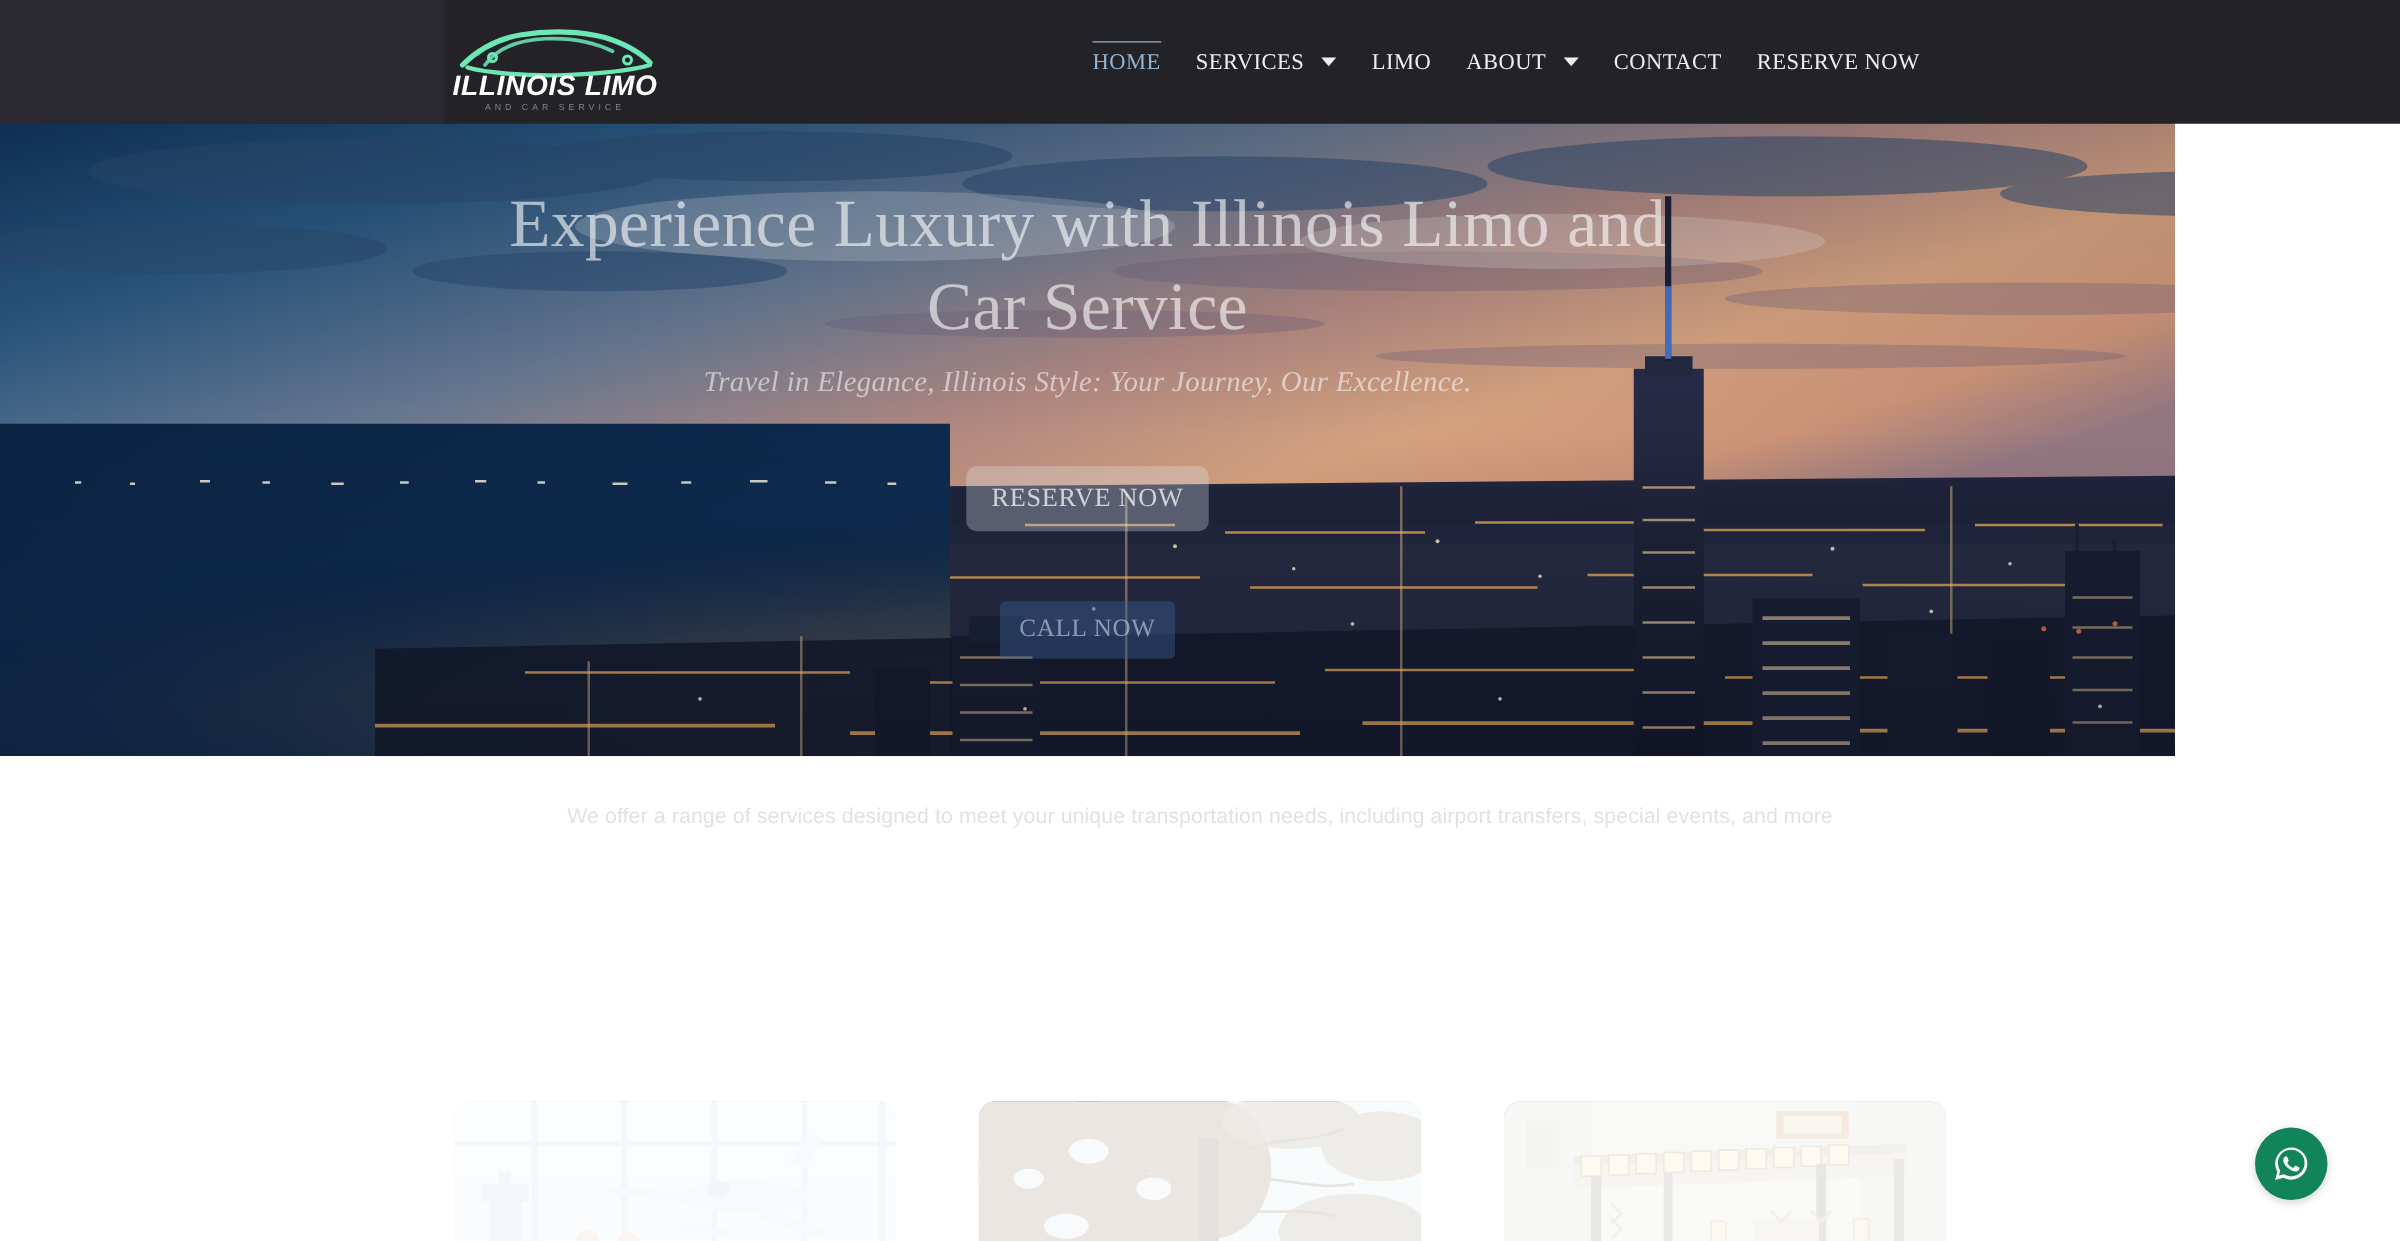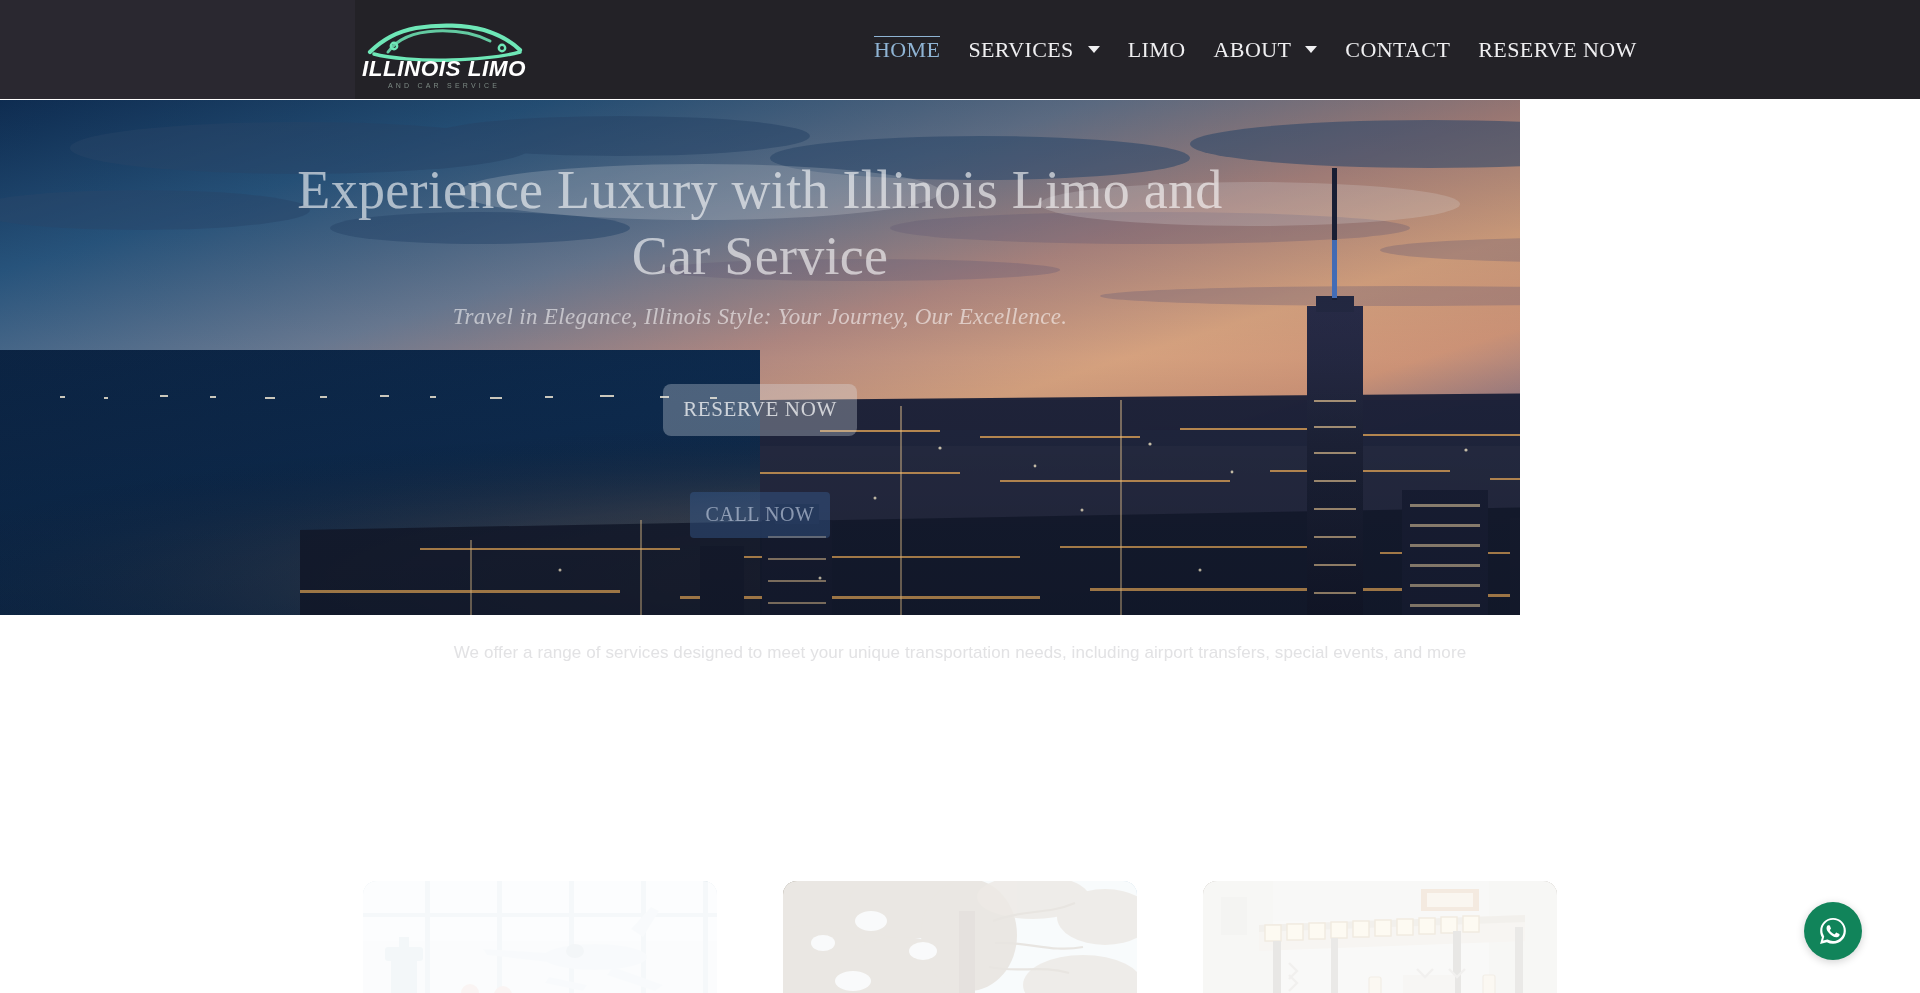--- a/index.html
+++ b/index.html
@@ -45,21 +45,21 @@
     position: absolute;
     left: 860px;
     top: 0;
     height: 99px;
     display: flex;
     align-items: center;
     gap: 0px;
   }
   .nav-item {
     font-family: "Liberation Serif", serif;
-    font-size: 22px;
+    font-size: 18px;
     letter-spacing: 0.4px;
     color: #efeff1;
     padding: 0 14px;
     cursor: pointer;
     white-space: nowrap;
     display: flex;
     align-items: center;
     gap: 10px;
     position: relative;
   }
@@ -78,22 +78,22 @@
     border-left: 6px solid transparent;
     border-right: 6px solid transparent;
     border-top: 7px solid #efeff1;
     display: inline-block;
     margin-left: 4px;
   }
 
   
   .hero {
     position: absolute;
-    top: 100px; left: 0;
-    width: 1520px;
+    top: 89px; left: 0;
+    width: 1740px;
     height: 516px;
     overflow: hidden;
   }
   .hero-photo { position: absolute; inset: 0; }
 
   .hero-content {
     position: absolute;
     inset: 0;
     display: flex;
     flex-direction: column;

